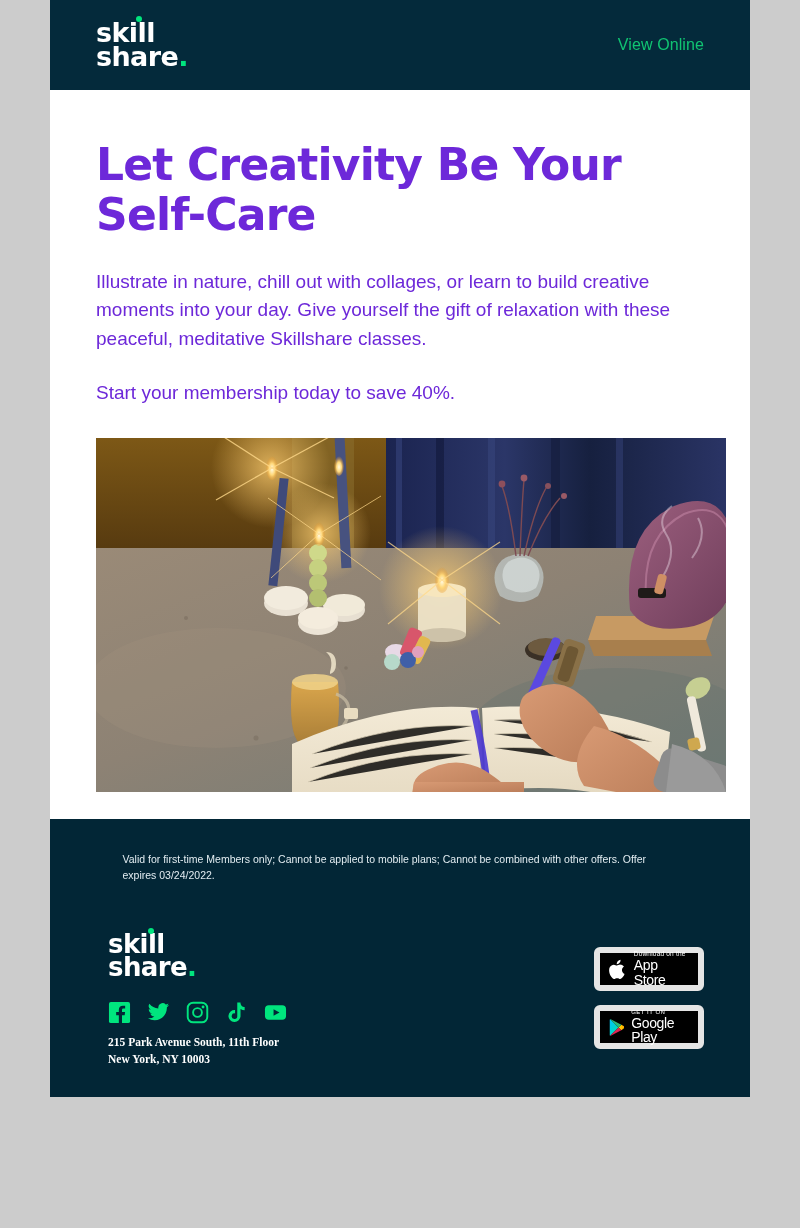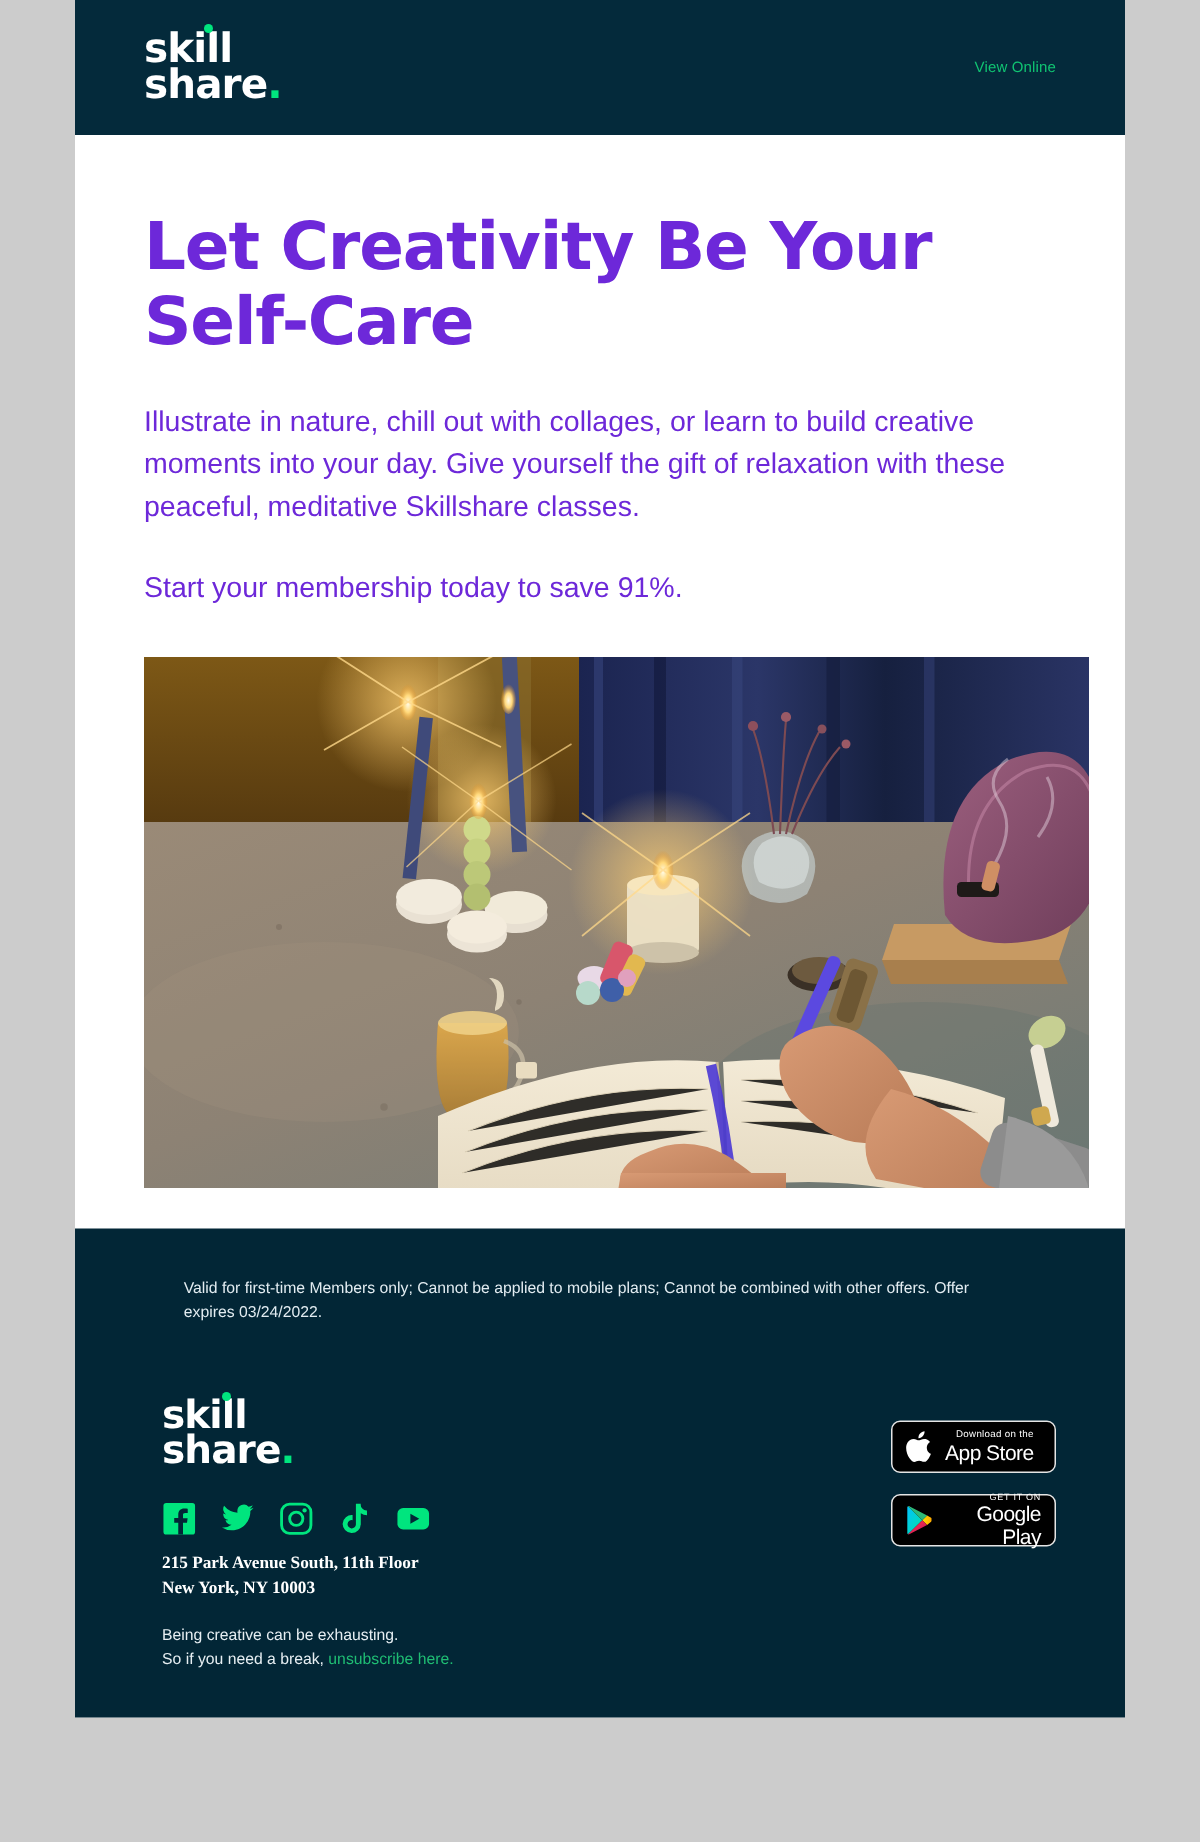--- a/index.html
+++ b/index.html
@@ -49,21 +49,21 @@
     border-radius: 50%;
     background: #00e57e;
     left: 40px;
     top: -5px;
   }
   .logo-period {
     color: #00e57e;
   }
   .view-online {
     color: #10c472;
-    font-size: 10px;
+    font-size: 16px;
     text-decoration: none;
     letter-spacing: 0.1px;
   }
 
   
   .email-body {
     padding: 50px 46px 0 46px;
   }
   .headline {
     margin: 0;
@@ -174,30 +174,29 @@
   .store-badges {
     display: flex;
     flex-direction: column;
     gap: 14px;
     padding-top: 14px;
   }
   .badge {
     width: 110px;
     height: 35px;
     background: #000000;
-    border: 1px solid #e5e5e5;
+    border: 6px solid #e5e5e5;
     border-radius: 6px;
     display: flex;
     align-items: center;
     gap: 7px;
     padding: 16px 9px;
     box-sizing: border-box;
     cursor: pointer;
     text-decoration: none;
-    text-align: right;
   }
   .badge-txt { line-height: 1.05; }
   .badge-top {
     display: block;
     color: #ffffff;
     font-size: 6.5px;
     letter-spacing: 0.2px;
   }
   .badge-bot {
     display: block;
@@ -222,21 +221,21 @@
       <span class="logo-l2">
         <span>share</span><span class="logo-period">.</span>
       </span>
     </div>
     <a href="#" class="view-online">View Online</a>
   </div>
 
   <div class="email-body">
     <h1 class="headline">Let Creativity Be Your Self-Care</h1>
     <p class="para">Illustrate in nature, chill out with collages, or learn to build creative moments into your day. Give yourself the gift of relaxation with these peaceful, meditative Skillshare classes.</p>
-    <p class="para second">Start your membership today to save 91%.</p>
+    <p class="para second">Start your membership today to save 40%.</p>
 
 
     <div class="hero-wrap">
       <div class="hero">
         <svg width="630" height="354" viewBox="0 0 630 354" xmlns="http://www.w3.org/2000/svg">
           <defs>
             <linearGradient id="wallG" x1="0" y1="0" x2="0" y2="1">
               <stop offset="0%" stop-color="#7d5816"></stop>
               <stop offset="100%" stop-color="#54380f"></stop>
             </linearGradient>
@@ -487,24 +486,20 @@
               <path d="M10 8.6l6.2 3.4-6.2 3.4z" fill="#022636"></path>
             </svg>
           </a>
         </div>
 
         <div class="address">
           <div>215 Park Avenue South, 11th Floor</div>
           <div>New York, NY 10003</div>
         </div>
 
-        <div class="signoff">
-          <div>Being creative can be exhausting.</div>
-          <div><span>So if you need a break, </span><a href="#" class="unsub-link">unsubscribe here.</a></div>
-        </div>
       </div>
 
       <div class="store-badges">
         <a href="#" class="badge badge-as">
           <svg width="19" height="23" viewBox="0 0 20 24">
             <path d="M14.6 12.7c-.03-2.7 2.2-4 2.3-4.06-1.26-1.84-3.2-2.1-3.9-2.12-1.66-.17-3.24 1-4.08 1-.84 0-2.14-.97-3.52-.95-1.8.03-3.47 1.05-4.4 2.66-1.88 3.26-.48 8.08 1.35 10.72.9 1.3 1.96 2.74 3.36 2.69 1.35-.06 1.86-.87 3.5-.87 1.62 0 2.1.87 3.52.84 1.46-.02 2.38-1.31 3.26-2.62 1.03-1.5 1.45-2.96 1.48-3.04-.03-.01-2.84-1.09-2.87-4.33zM11.9 4.5c.74-.9 1.24-2.15 1.1-3.4-1.07.05-2.37.72-3.13 1.61-.68.8-1.28 2.07-1.12 3.3 1.2.09 2.42-.61 3.15-1.51z" fill="#ffffff"></path>
           </svg>
           <span class="badge-txt">
             <span class="badge-top">Download on the</span>
             <span class="badge-bot">App Store</span>

